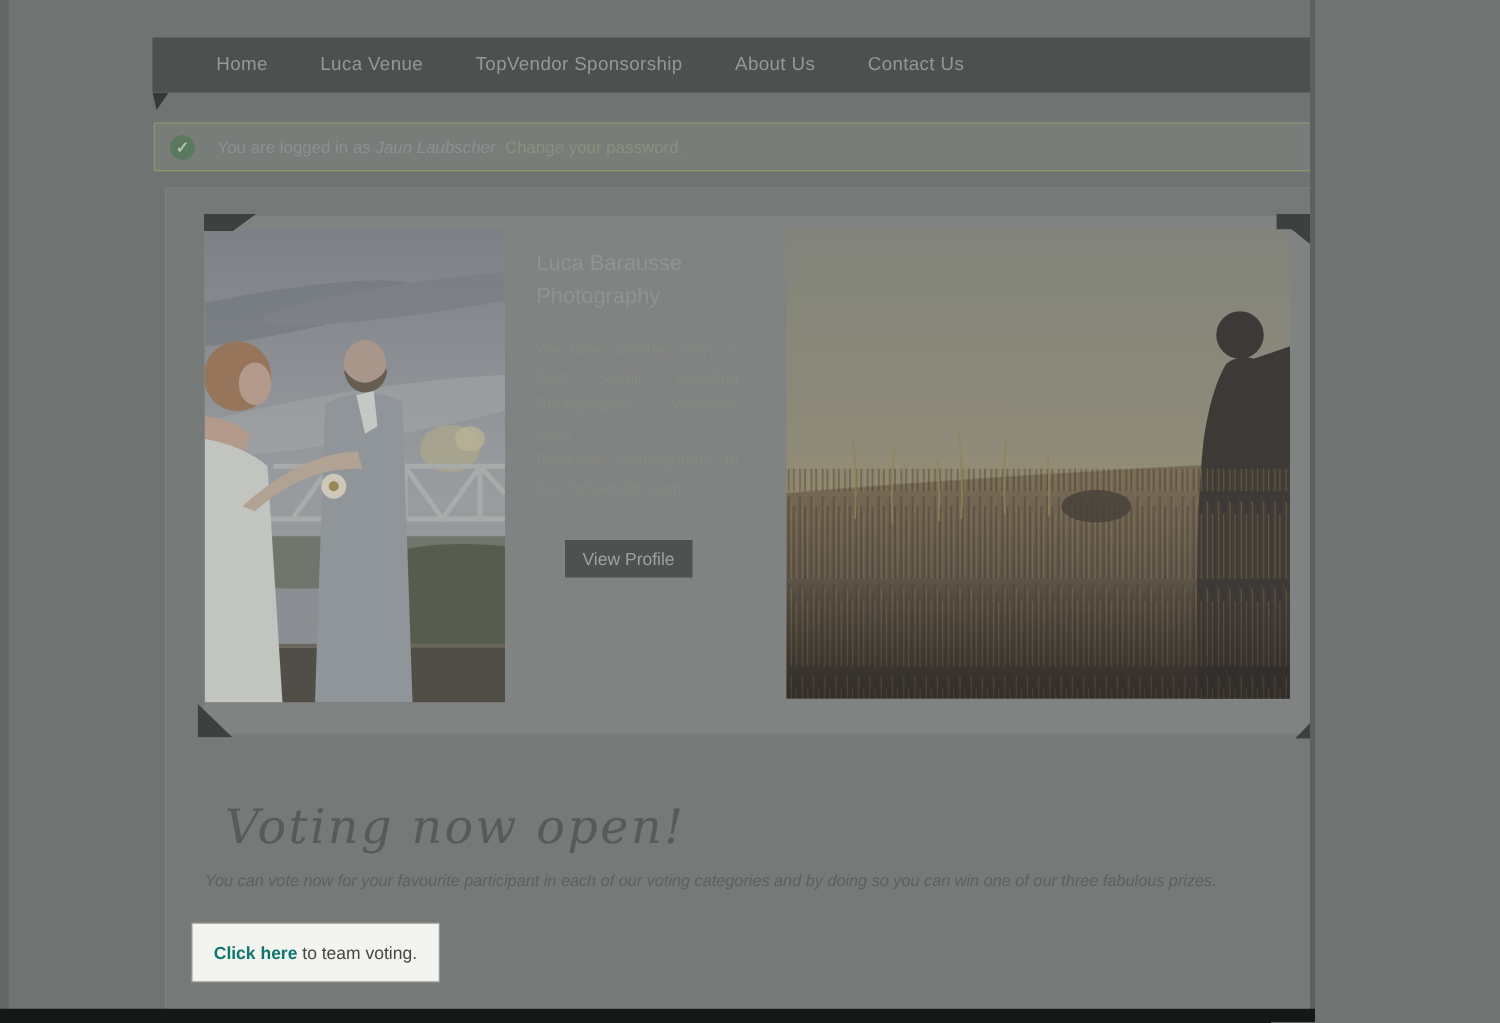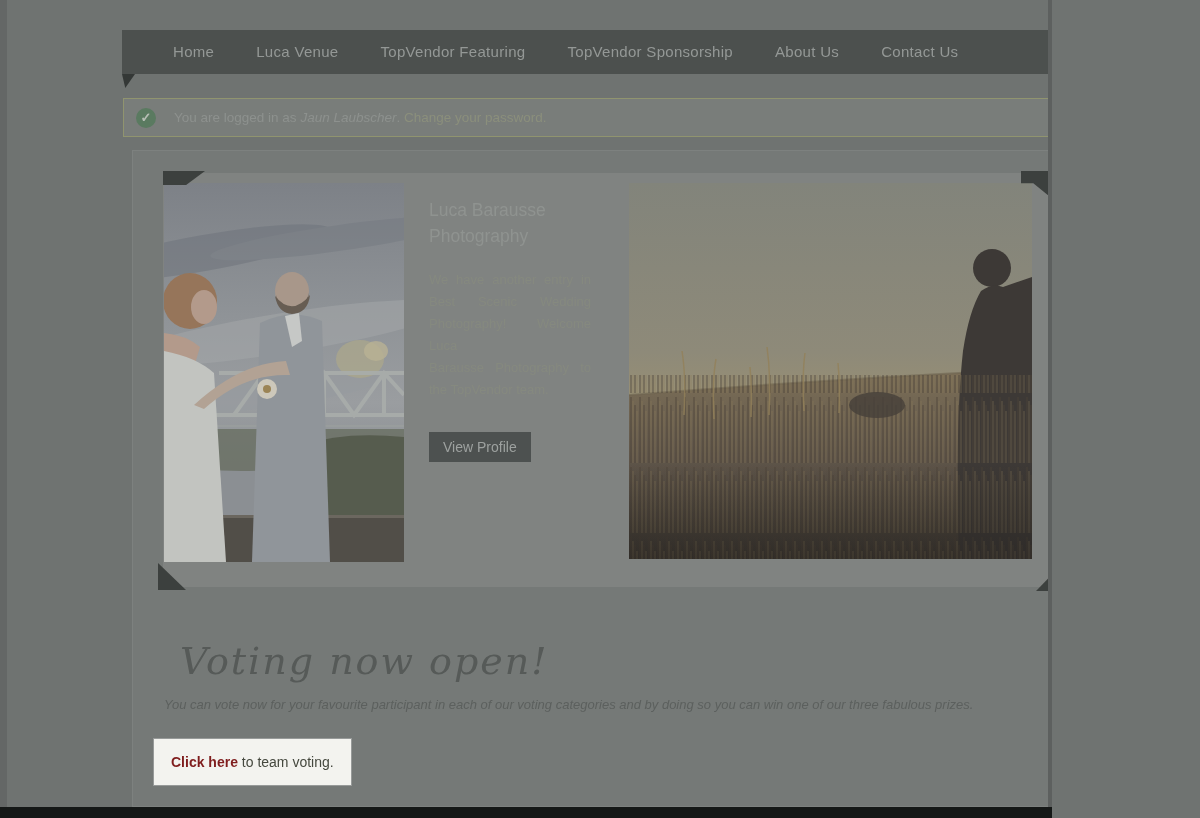--- a/index.html
+++ b/index.html
@@ -46,42 +46,41 @@
   .photo-left{position:absolute;left:1px;top:10px;width:240px;height:379px;z-index:2;}
   .photo-right{position:absolute;left:466px;top:10px;width:403px;height:376px;z-index:2;}
   .photo-left svg,.photo-right svg{display:block;width:100%;height:100%;}
 
   .feature-col{position:absolute;left:266px;top:24px;width:162px;z-index:2;}
   .feature-title{font-size:17.5px;line-height:26px;color:#8f9390;margin:0 0 20px 0;font-weight:normal;}
   .feature-body{font-size:13px;line-height:22px;color:#85897f;margin:0;}
   .feature-body span{display:block;text-align:justify;}
   .view-profile{display:inline-block;margin-top:31px;background:#4d5150;color:#9da19f;
                 font-size:14px;padding:7px 14px;border:none;cursor:pointer;
-                font-family:"Liberation Sans",sans-serif;}
+                font-family:"Liberation Sans",sans-serif;margin-left:23px;}
 
   
   .voting-heading{position:absolute;left:31px;top:472px;margin:16px;font-family:"DejaVu Serif",serif;
                   font-style:italic;font-weight:normal;font-size:38px;letter-spacing:2px;
                   color:#565a58;}
   .voting-desc{position:absolute;left:31px;top:540px;width:885px;margin:0;font-size:13px;
                line-height:27px;color:#5c605e;font-style:italic;}
   .cta-box{position:absolute;left:21px;top:588px;background:#f3f3ef;padding:15px 17px;
            font-size:14px;color:#45483e;z-index:5;white-space:nowrap;
            box-shadow:0 0 0 1px rgba(255,255,255,0.25);}
-  .cta-link{color:#7f1d1d;font-weight:bold;text-decoration:none;cursor:pointer;}
+  .cta-link{color:#0f766e;font-weight:bold;text-decoration:none;cursor:pointer;}
 </style>
 </head>
 <body>
 
 <div id="screen">
 
   <nav class="nav">
     <div class="nav-item">Home</div>
     <div class="nav-item">Luca Venue</div>
-    <div class="nav-item">TopVendor Featuring</div>
     <div class="nav-item">TopVendor Sponsorship</div>
     <div class="nav-item">About Us</div>
     <div class="nav-item">Contact Us</div>
   </nav>
   <div class="fold fold-left"></div>
   <div class="fold fold-right"></div>
 
   <div class="banner">
     <div class="check">✓</div>
     <div class="banner-text">

